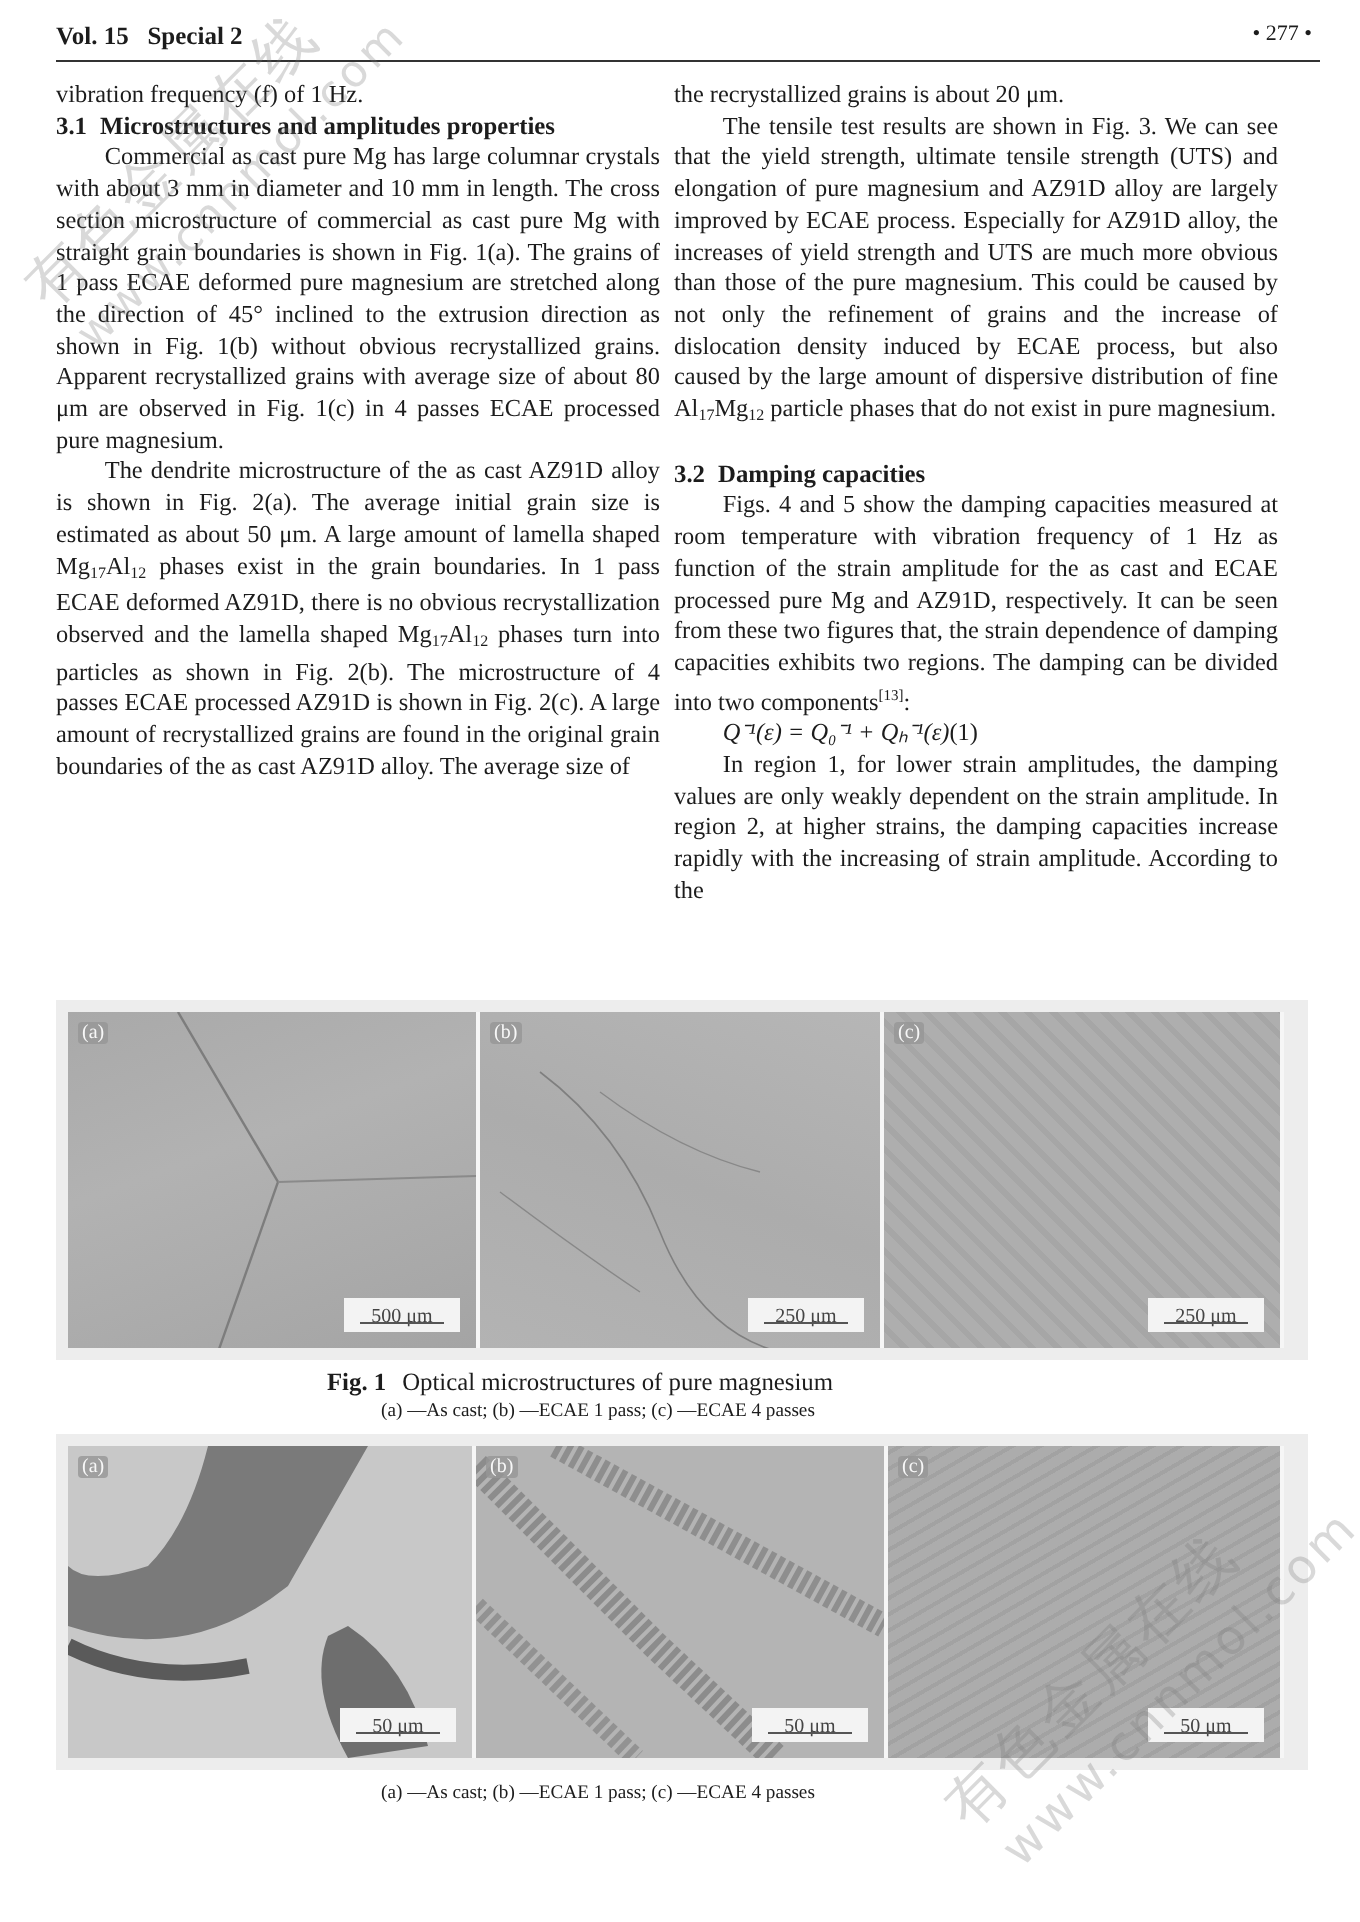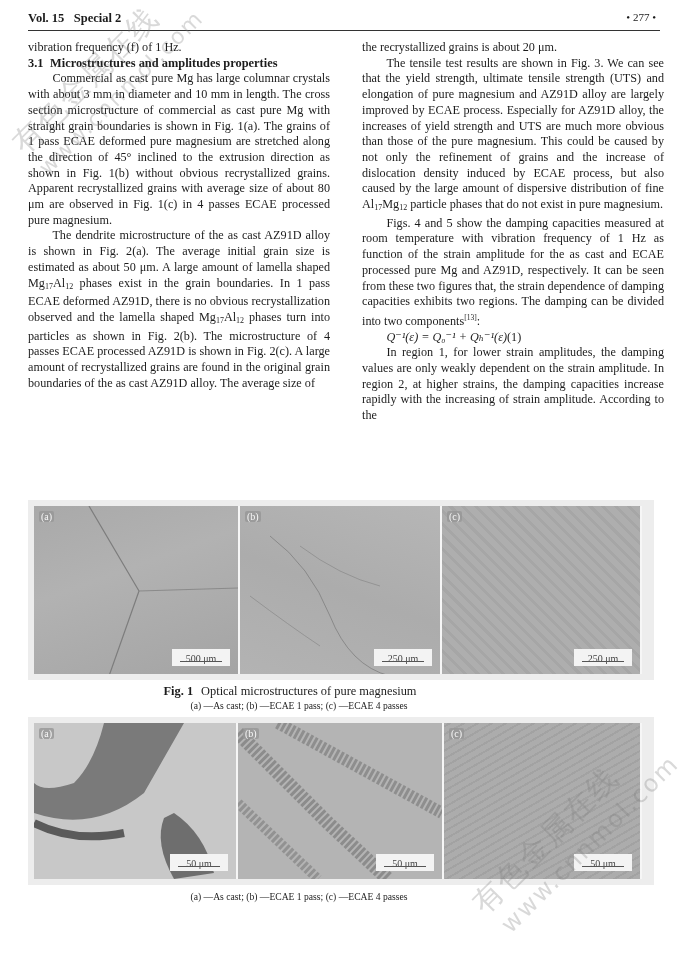--- a/index.html
+++ b/index.html
@@ -6,21 +6,21 @@
   body { width: 680px; height: 961px; position: relative; overflow: hidden;
          font-family: "Liberation Serif", "DejaVu Serif", serif; color: #1c1c1c; }
   .running-head { position: absolute; left: 28px; top: 8px; width: 632px; height: 22px;
          border-bottom: 1.5px solid #333; font-size: 12.5px; }
   .running-head span { position: absolute; top: 3px; white-space: nowrap; }
   .rh-vol { left: 0; font-weight: bold; }
   .rh-title { left: 148px; }
   .rh-page { right: 4px; font-size: 11px; }
   .col { position: absolute; top: 40px; width: 302px; font-size: 12.2px; line-height: 15.7px; text-align: justify; }
   .col-left { left: 28px; }
-  .col-right { left: 362px; }
+  .col-right { left: 337px; font-family: Liberation Serif, serif; }
   .col p { margin: 0; }
   .indent { text-indent: 2em; }
   .sec-head { font-weight: bold; font-size: 12.6px; margin: 12px 0 10px 0 !important; letter-spacing: -0.1px; }
   .sub-head { font-weight: bold; font-size: 12.4px; margin: 6px 0 0 0 !important; }
   .sec-num { display: inline-block; width: 24px; }
   .sub-num { display: inline-block; width: 22px; }
   sub { font-size: 8px; vertical-align: -2px; }
   sup { font-size: 7.5px; vertical-align: 5px; }
   .eq { display: flex; padding-left: 2em; font-style: italic; }
   .eq-num { font-style: normal; padding-right: 2px; }
@@ -55,20 +55,23 @@
   <p class="sub-head" style="margin-top:0 !important">
     <span class="sub-num">3.1</span><span>Microstructures and amplitudes properties</span>
   </p>
   <p class="indent">Commercial as cast pure Mg has large columnar crystals with about 3 mm in diameter and 10 mm in length. The cross section microstructure of commercial as cast pure Mg with straight grain boundaries is shown in Fig. 1(a). The grains of 1 pass ECAE deformed pure magnesium are stretched along the direction of 45° inclined to the extrusion direction as shown in Fig. 1(b) without obvious recrystallized grains. Apparent recrystallized grains with average size of about 80 μm are observed in Fig. 1(c) in 4 passes ECAE processed pure magnesium.</p>
   <p class="indent"><span>The dendrite microstructure of the as cast AZ91D alloy is shown in Fig. 2(a). The average initial grain size is estimated as about 50 μm. A large amount of lamella shaped Mg</span><sub>17</sub><span>Al</span><sub>12</sub><span> phases exist in the grain boundaries. In 1 pass ECAE deformed AZ91D, there is no obvious recrystallization observed and the lamella shaped Mg</span><sub>17</sub><span>Al</span><sub>12</sub><span> phases turn into particles as shown in Fig. 2(b). The microstructure of 4 passes ECAE processed AZ91D is shown in Fig. 2(c). A large amount of recrystallized grains are found in the original grain boundaries of the as cast AZ91D alloy. The average size of</span></p>
 </div>
 
 <div class="col col-right">
   <p>the recrystallized grains is about 20 μm.</p>
   <p class="indent"><span>The tensile test results are shown in Fig. 3. We can see that the yield strength, ultimate tensile strength (UTS) and elongation of pure magnesium and AZ91D alloy are largely improved by ECAE process. Especially for AZ91D alloy, the increases of yield strength and UTS are much more obvious than those of the pure magnesium. This could be caused by not only the refinement of grains and the increase of dislocation density induced by ECAE process, but also caused by the large amount of dispersive distribution of fine Al</span><sub>17</sub><span>Mg</span><sub>12</sub><span> particle phases that do not exist in pure magnesium.</span></p>
+  <p class="sub-head" style="margin-top:14px !important">
+    <span class="sub-num">3.2</span><span>Damping capacities</span>
+  </p>
   <p class="indent"><span>Figs. 4 and 5 show the damping capacities measured at room temperature with vibration frequency of 1 Hz as function of the strain amplitude for the as cast and ECAE processed pure Mg and AZ91D, respectively. It can be seen from these two figures that, the strain dependence of damping capacities exhibits two regions. The damping can be divided into two components</span><sup>[13]</sup><span>:</span></p>
   <p class="eq">
       <span>Q⁻¹(ε) = Q₀⁻¹ + Qₕ⁻¹(ε)</span>
       <span class="eq-num">(1)</span>
     </p>
   <p class="indent">In region 1, for lower strain amplitudes, the damping values are only weakly dependent on the strain amplitude. In region 2, at higher strains, the damping capacities increase rapidly with the increasing of strain amplitude. According to the</p>
 </div>
 
 <div class="figure fig1">
   <div class="panel" style="left:6px;width:204px;background:linear-gradient(160deg,#a9a9a9,#b2b2b2 40%,#a4a4a4);">

